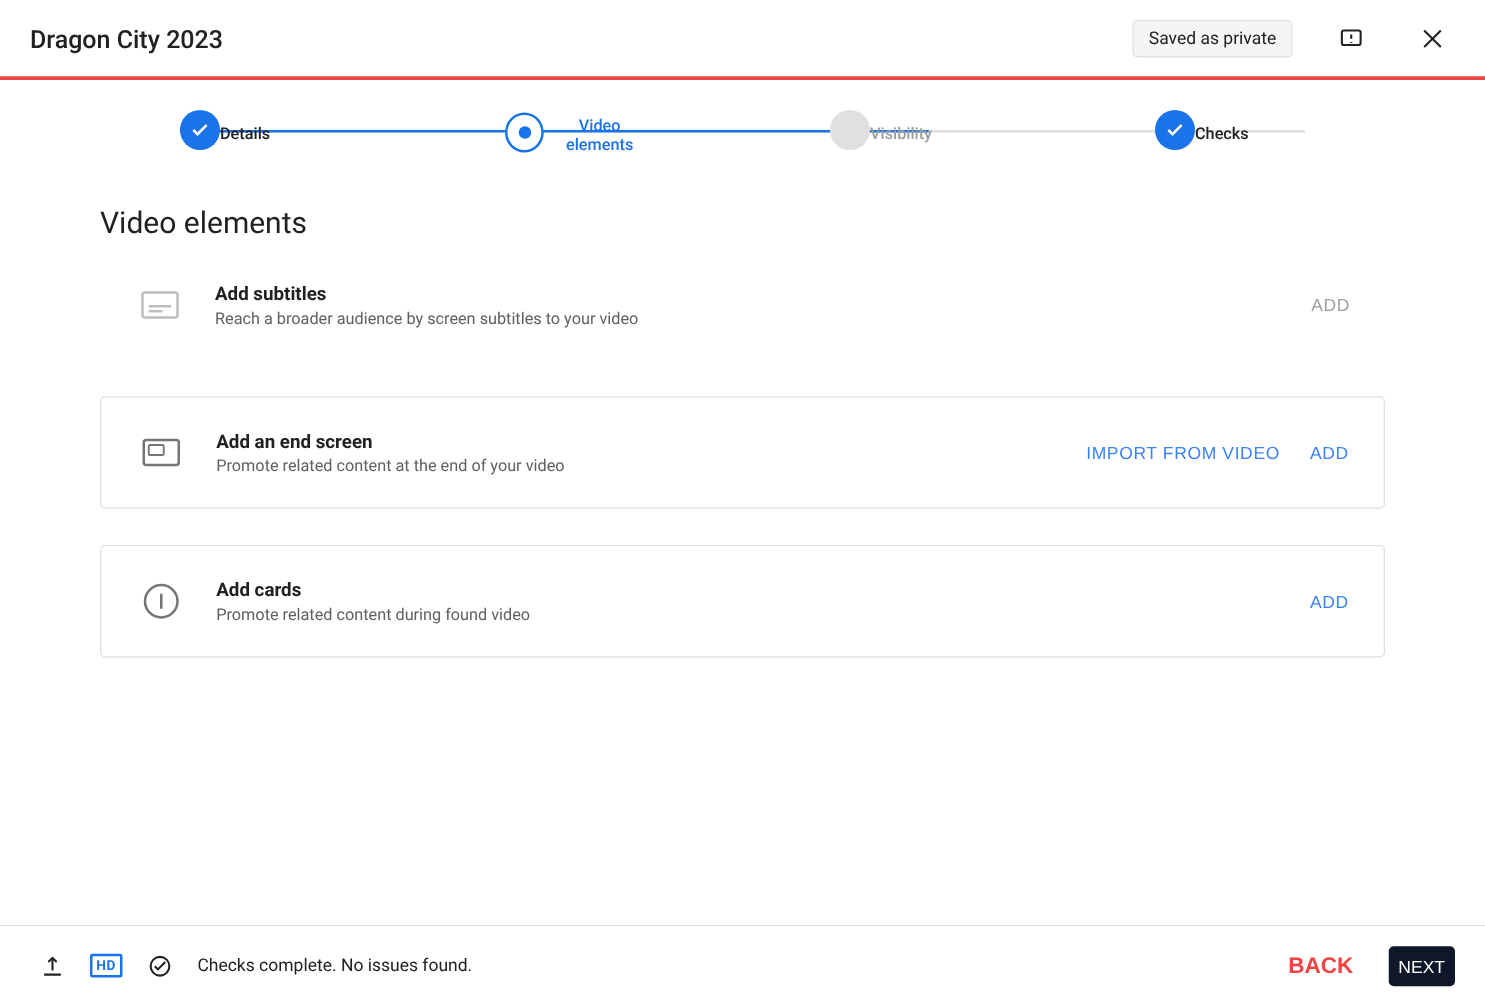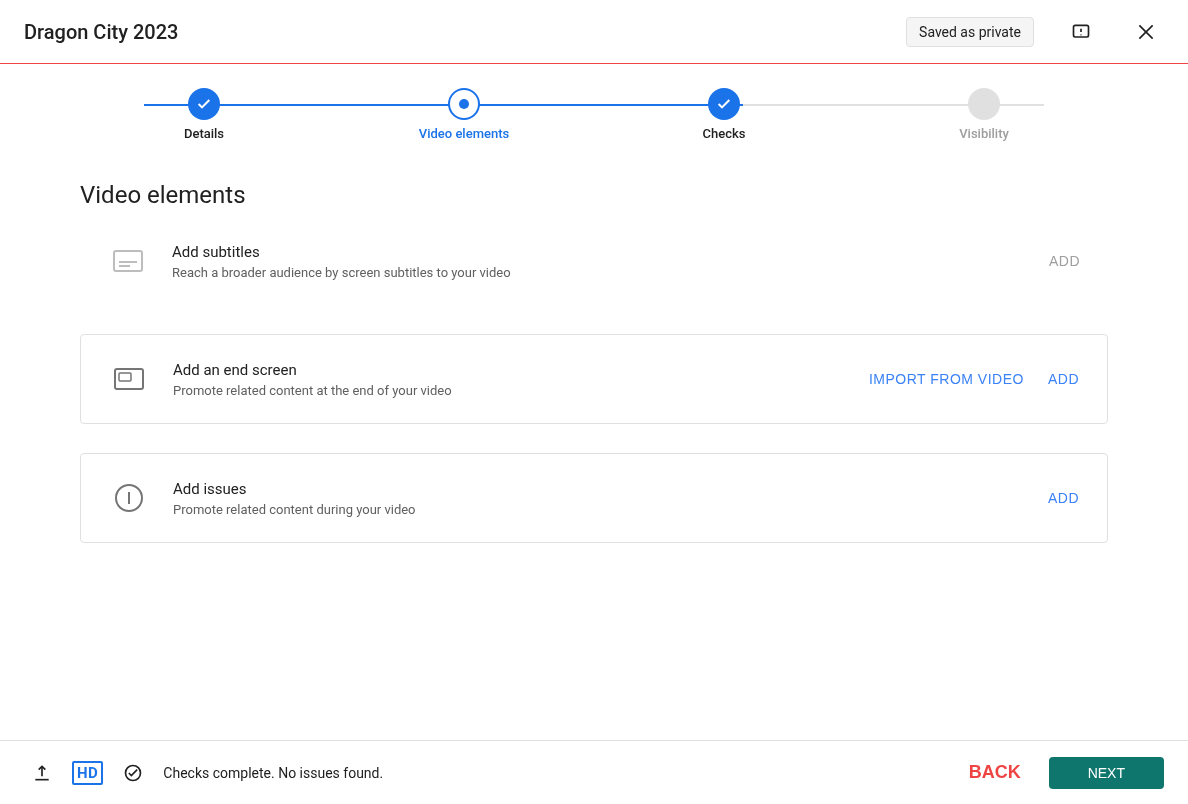--- a/index.html
+++ b/index.html
@@ -15,21 +15,21 @@
       flex-direction: column;
     }
 
     
     .header {
       display: flex;
       align-items: center;
       justify-content: space-between;
       padding: 0 24px;
       height: 64px;
-      border-bottom: 1px solid #ef4444;
+      border-bottom: 3px solid #ef4444;
       flex-shrink: 0;
     }
     .header-title {
       font-size: 20px;
       font-weight: 500;
       color: #212121;
     }
     .header-right {
       display: flex;
       align-items: center;
@@ -95,21 +95,21 @@
       position: absolute;
       top: 16px;
       left: 33.3%;
       width: 33.3%;
       height: 2px;
       background: #1a73e8;
       z-index: 1;
     }
     .step {
       display: flex;
-      flex-direction: column;
+      flex-direction: row;
       align-items: center;
       position: relative;
       z-index: 2;
       width: 120px;
     }
     .step-circle {
       width: 32px;
       height: 32px;
       border-radius: 50%;
       display: flex;
@@ -183,21 +183,21 @@
       justify-content: center;
       flex-shrink: 0;
       margin-right: 20px;
       color: #757575;
     }
     .card-content {
       flex: 1;
     }
     .card-title {
       font-size: 15px;
-      font-weight: 400;
+      font-weight: 700;
       color: #212121;
       margin-bottom: 4px;
     }
     .card-desc {
       font-size: 13px;
       color: #606060;
     }
     .card-actions {
       display: flex;
       align-items: flex-start;
@@ -258,36 +258,36 @@
       background: none;
       border: none;
       cursor: pointer;
       padding: 8px 16px;
       border-radius: 4px;
     }
     .next-btn {
       font-size: 14px;
       font-weight: 500;
       color: #fff;
-      background: #0f766e;
+      background: #0f172a;
       border: none;
       cursor: pointer;
-      padding: 8px 39px;
+      padding: 8px 8px;
       border-radius: 4px;
     }
 
     
     svg { display: block; }
 
     
     .hd-badge {
       border: 2px solid #1a73e8;
       border-radius: 2px;
       color: #1a73e8;
-      font-size: 15px;
+      font-size: 11px;
       font-weight: 700;
       padding: 1px 3px;
       letter-spacing: 0.5px;
     }
   </style>
 </head>
 <body>
 
 <div class="header">
   <span class="header-title">Dragon City 2023</span>
@@ -325,31 +325,31 @@
     </div>
 
     <div class="step">
       <div class="step-circle active">
         <div style="width:10px;height:10px;border-radius:50%;background:#1a73e8;"></div>
       </div>
       <span class="step-label active-label">Video elements</span>
     </div>
 
     <div class="step">
+      <div class="step-circle inactive"></div>
+      <span class="step-label inactive-label">Visibility</span>
+    </div>
+
+    <div class="step">
       <div class="step-circle completed">
         <svg width="16" height="16" viewBox="0 0 24 24" fill="none" stroke="#fff" stroke-width="3">
           <polyline points="4,12 9,17 20,6"></polyline>
         </svg>
       </div>
       <span class="step-label default-label">Checks</span>
-    </div>
-
-    <div class="step">
-      <div class="step-circle inactive"></div>
-      <span class="step-label inactive-label">Visibility</span>
     </div>
   </div>
 </div>
 
 <div class="main-content">
   <h1 class="section-title">Video elements</h1>
 
   <div class="card-plain">
     <div class="card-icon">
       <svg width="36" height="36" viewBox="0 0 36 36" fill="none">
@@ -387,22 +387,22 @@
   <div class="card">
     <div class="card-icon">
       <svg width="36" height="36" viewBox="0 0 36 36" fill="none">
         <circle cx="18" cy="18" r="13" stroke="#757575" stroke-width="2"></circle>
         <line x1="18" y1="12" x2="18" y2="24" stroke="#757575" stroke-width="2"></line>
         <line x1="12" y1="18" x2="24" y2="18" stroke="#757575" stroke-width="0"></line>
         <text x="18" y="23" text-anchor="middle" font-size="14" fill="#757575">i</text>
       </svg>
     </div>
     <div class="card-content">
-      <div class="card-title">Add issues</div>
-      <div class="card-desc">Promote related content during your video</div>
+      <div class="card-title">Add cards</div>
+      <div class="card-desc">Promote related content during found video</div>
     </div>
     <div class="card-actions">
       <button class="action-btn">ADD</button>
     </div>
   </div>
 </div>
 
 <div class="footer">
   <div class="footer-left">
     <button class="icon-btn" title="Upload">

